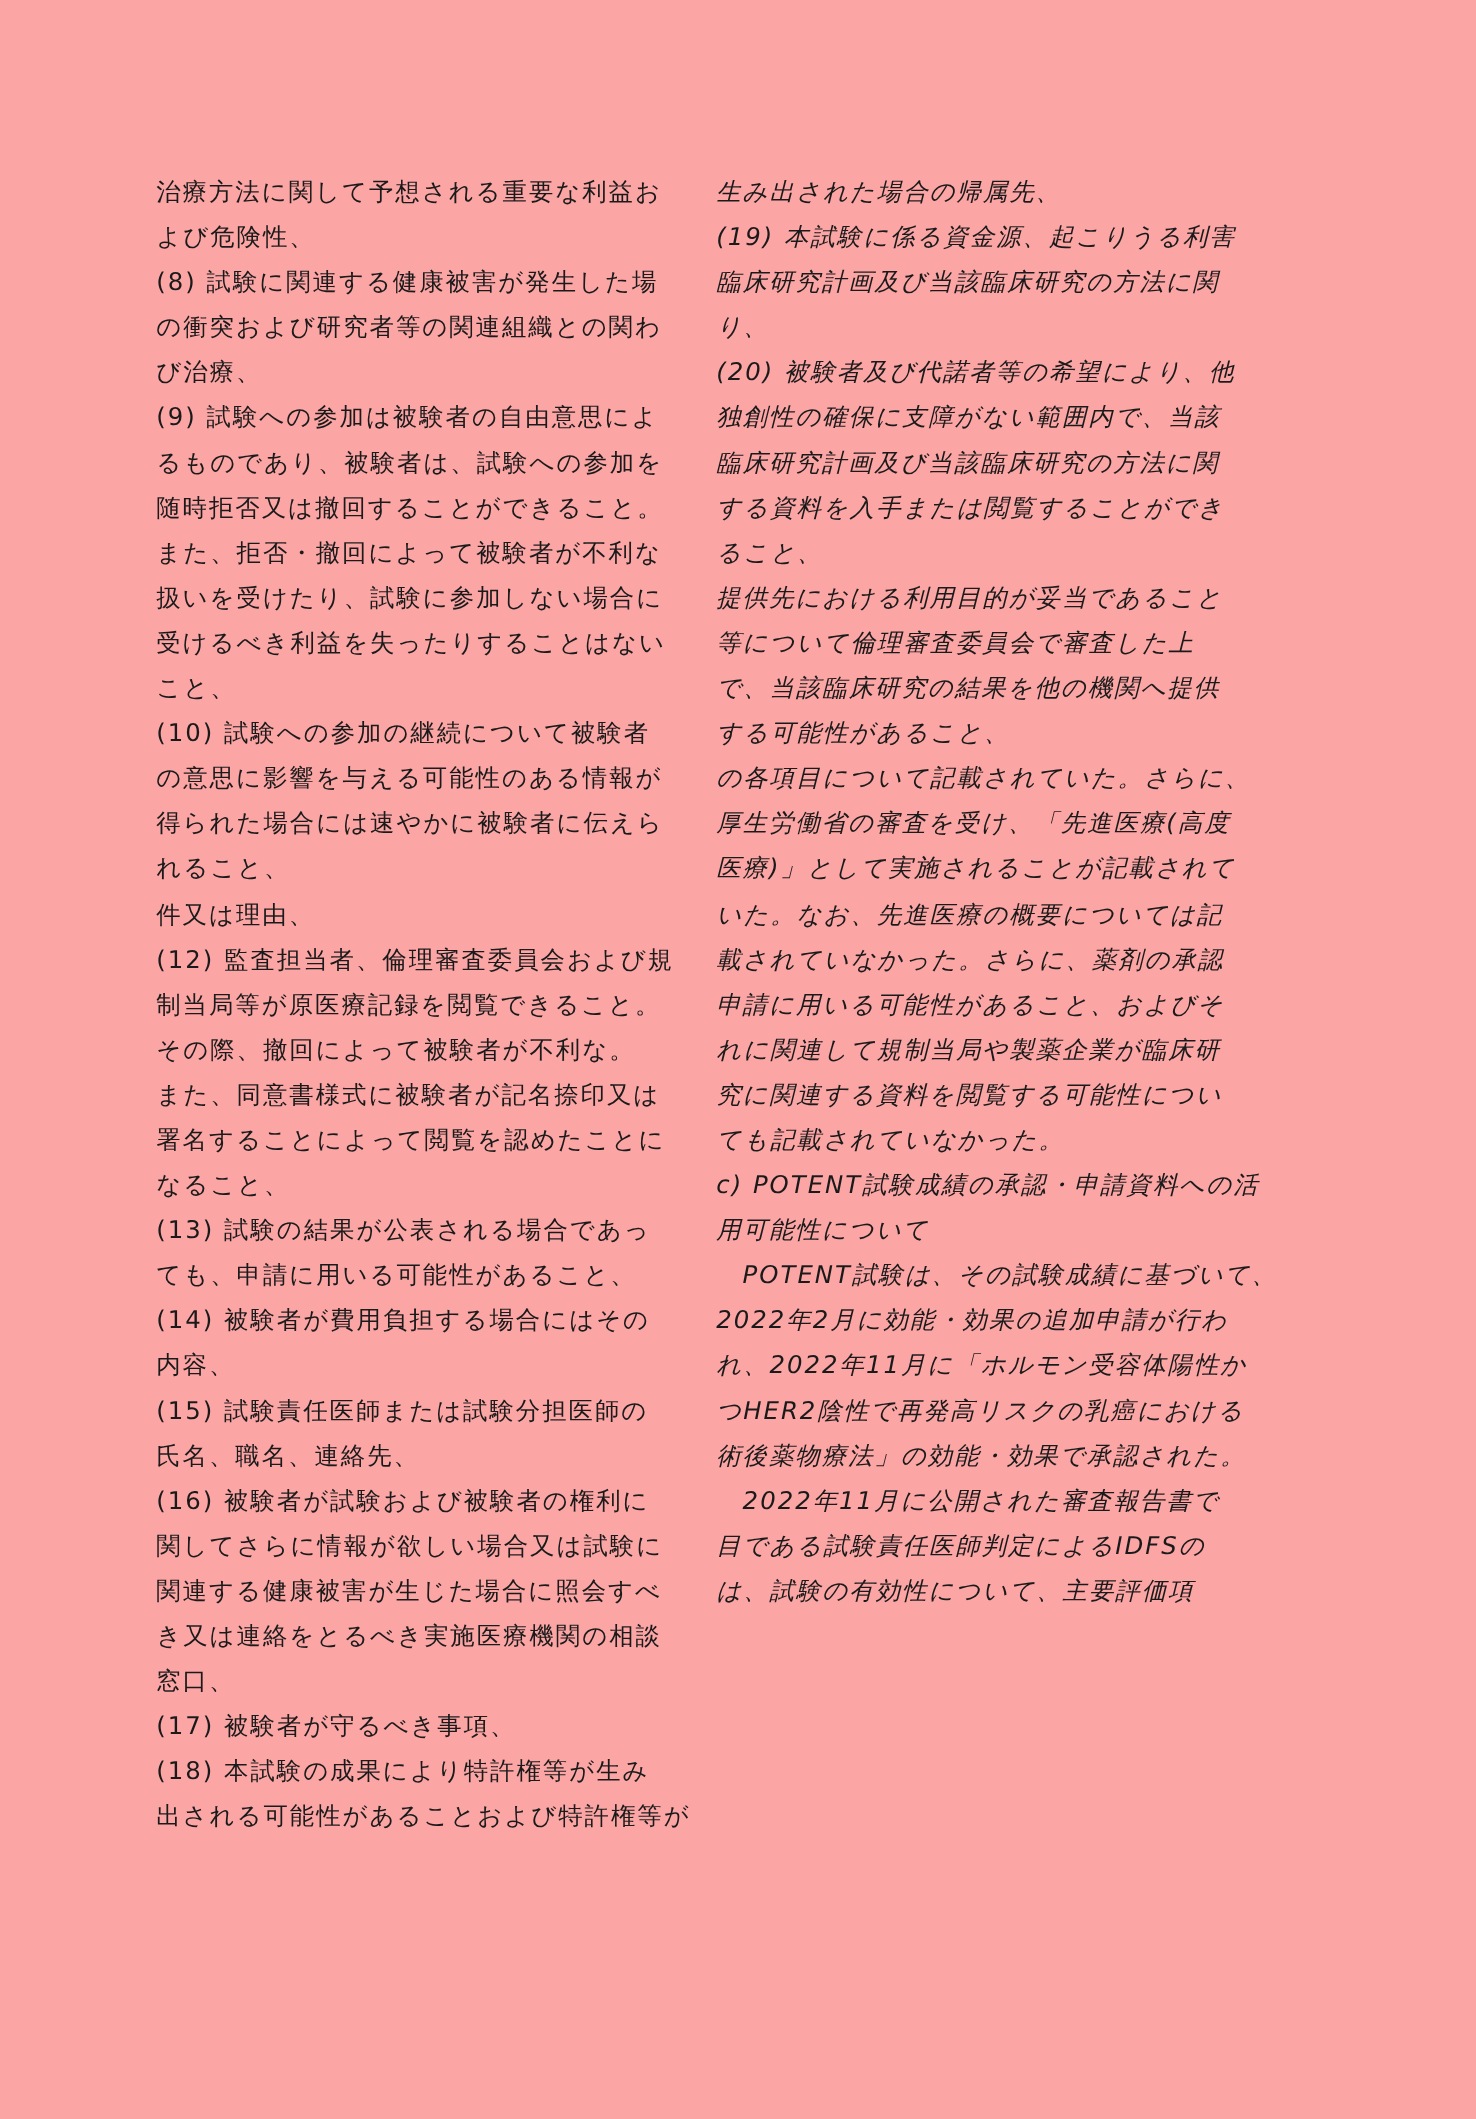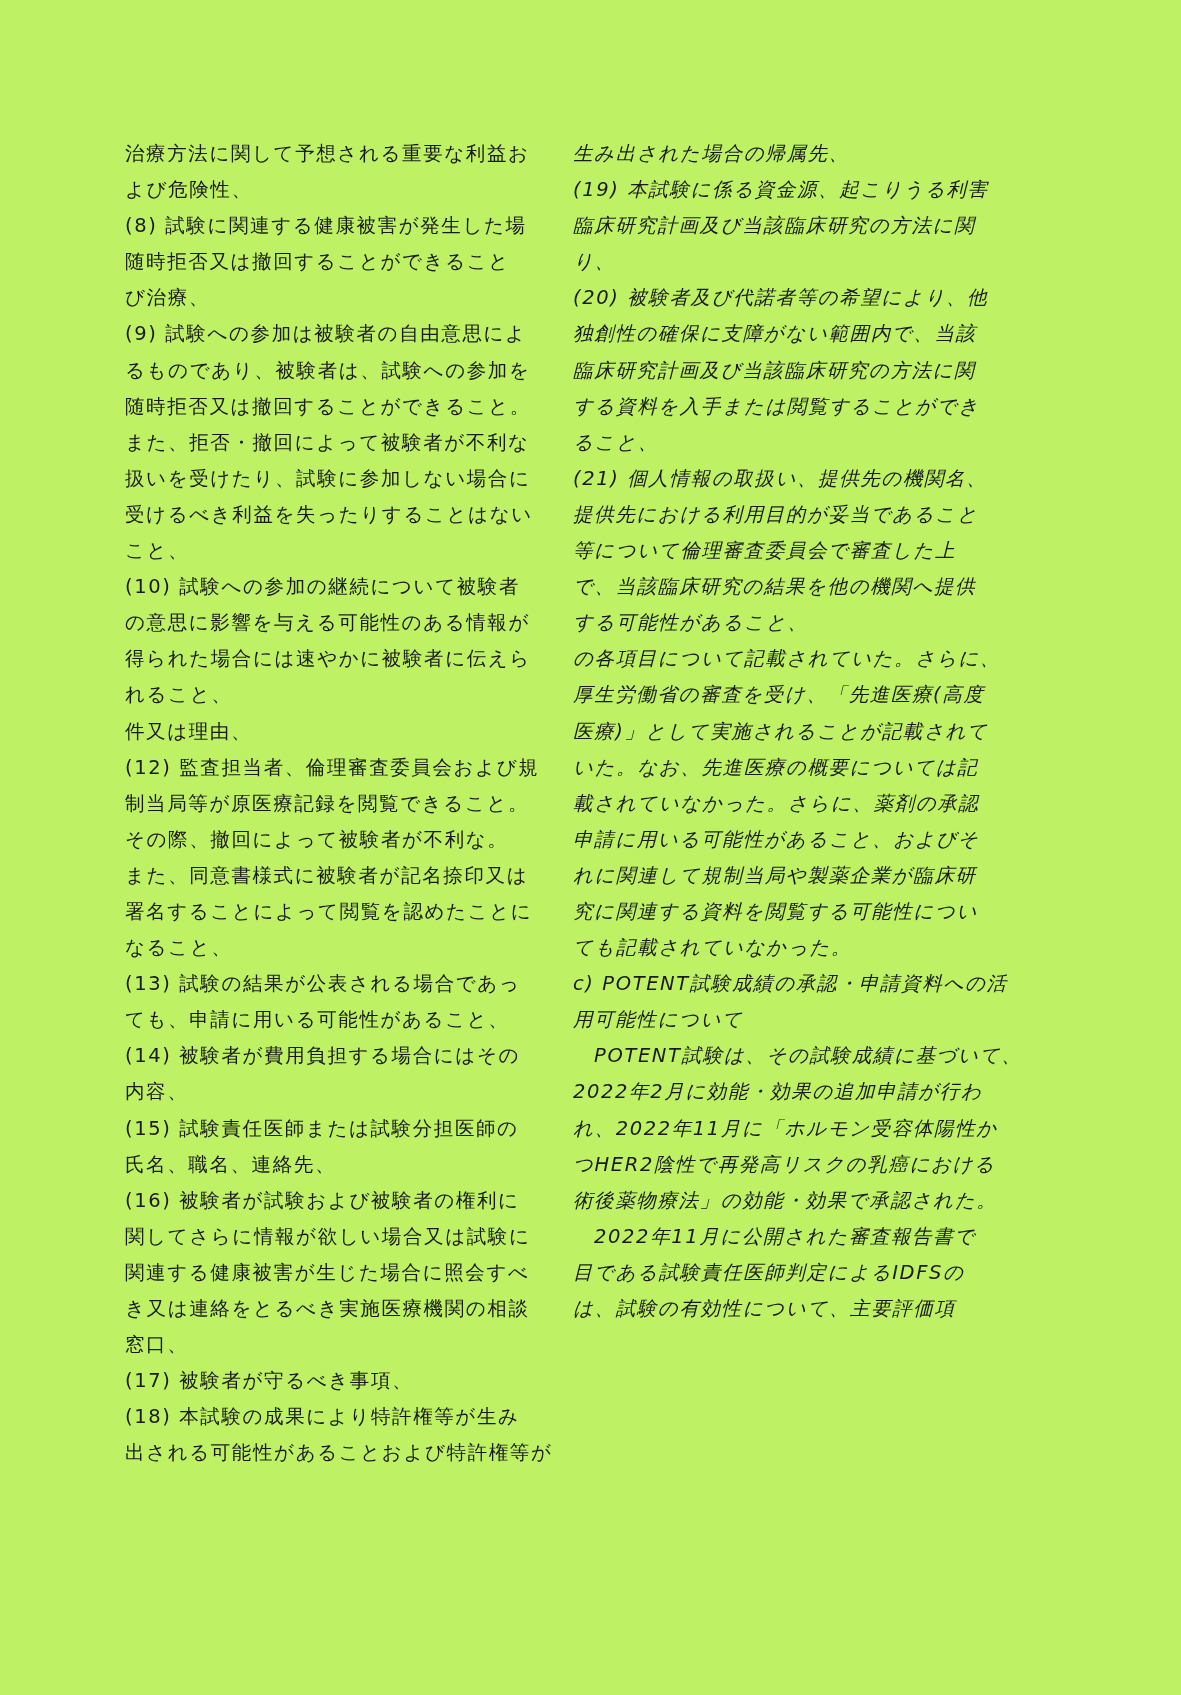--- a/index.html
+++ b/index.html
@@ -12,21 +12,21 @@
       height: 1695px;
       position: relative;
       overflow: hidden;
       font-family: "DejaVu Sans", "Liberation Sans", sans-serif;
       color: #1a1a1a;
     }
     .page {
       position: absolute;
       left: 0; top: 0;
       width: 1181px; height: 1695px;
-      background: #bef264;
+      background: #fca5a5;
     }
     .column {
       position: absolute;
       top: 136px;
       width: 420px;
     }
     .col-left { left: 125px; }
     .col-right { left: 573px; font-style: italic; }
     .line {
       height: 36.1px;
@@ -37,21 +37,21 @@
     }
   </style>
 </head>
 <body>
 
 <div class="page">
   <div class="column col-left" id="col-left">
       <div class="line">治療方法に関して予想される重要な利益お</div>
       <div class="line">よび危険性、</div>
       <div class="line">(8) 試験に関連する健康被害が発生した場</div>
-      <div class="line">随時拒否又は撤回することができること</div>
+      <div class="line">の衝突および研究者等の関連組織との関わ</div>
       <div class="line">び治療、</div>
       <div class="line">(9) 試験への参加は被験者の自由意思によ</div>
       <div class="line">るものであり、被験者は、試験への参加を</div>
       <div class="line">随時拒否又は撤回することができること。</div>
       <div class="line">また、拒否・撤回によって被験者が不利な</div>
       <div class="line">扱いを受けたり、試験に参加しない場合に</div>
       <div class="line">受けるべき利益を失ったりすることはない</div>
       <div class="line">こと、</div>
       <div class="line">(10) 試験への参加の継続について被験者</div>
       <div class="line">の意思に影響を与える可能性のある情報が</div>
@@ -82,21 +82,20 @@
   <div class="column col-right" id="col-right">
       <div class="line">生み出された場合の帰属先、</div>
       <div class="line">(19) 本試験に係る資金源、起こりうる利害</div>
       <div class="line">臨床研究計画及び当該臨床研究の方法に関</div>
       <div class="line">り、</div>
       <div class="line">(20) 被験者及び代諾者等の希望により、他</div>
       <div class="line">独創性の確保に支障がない範囲内で、当該</div>
       <div class="line">臨床研究計画及び当該臨床研究の方法に関</div>
       <div class="line">する資料を入手または閲覧することができ</div>
       <div class="line">ること、</div>
-      <div class="line">(21) 個人情報の取扱い、提供先の機関名、</div>
       <div class="line">提供先における利用目的が妥当であること</div>
       <div class="line">等について倫理審査委員会で審査した上</div>
       <div class="line">で、当該臨床研究の結果を他の機関へ提供</div>
       <div class="line">する可能性があること、</div>
       <div class="line">の各項目について記載されていた。さらに、</div>
       <div class="line">厚生労働省の審査を受け、「先進医療(高度</div>
       <div class="line">医療)」として実施されることが記載されて</div>
       <div class="line">いた。なお、先進医療の概要については記</div>
       <div class="line">載されていなかった。さらに、薬剤の承認</div>
       <div class="line">申請に用いる可能性があること、およびそ</div>

